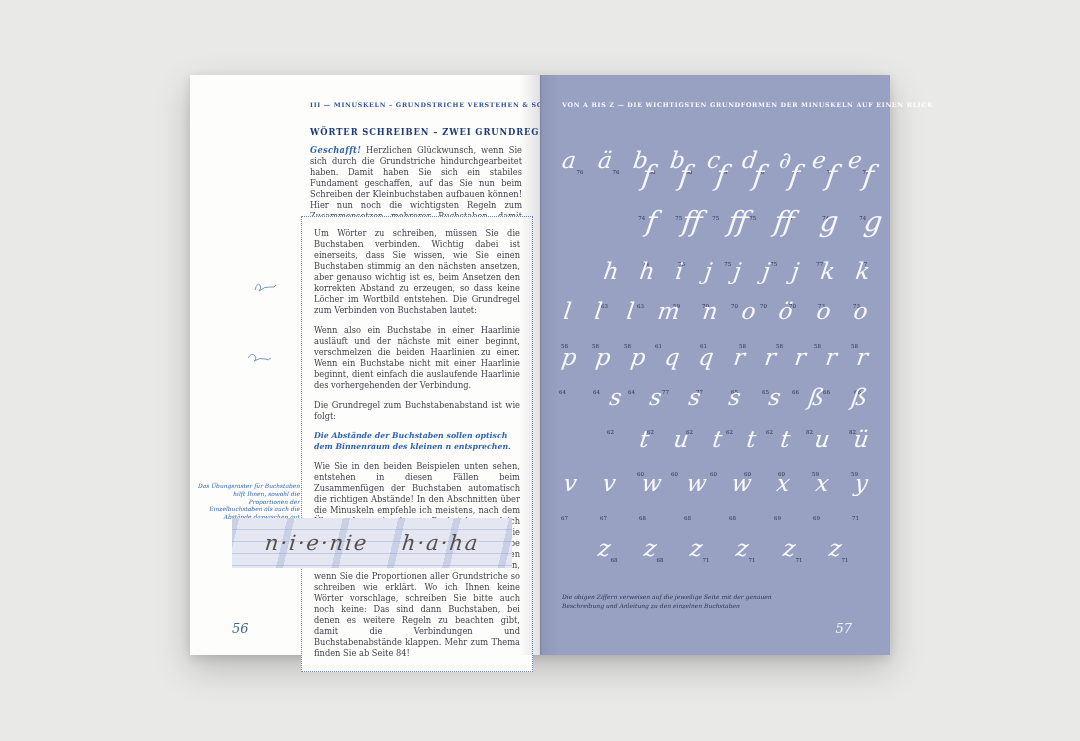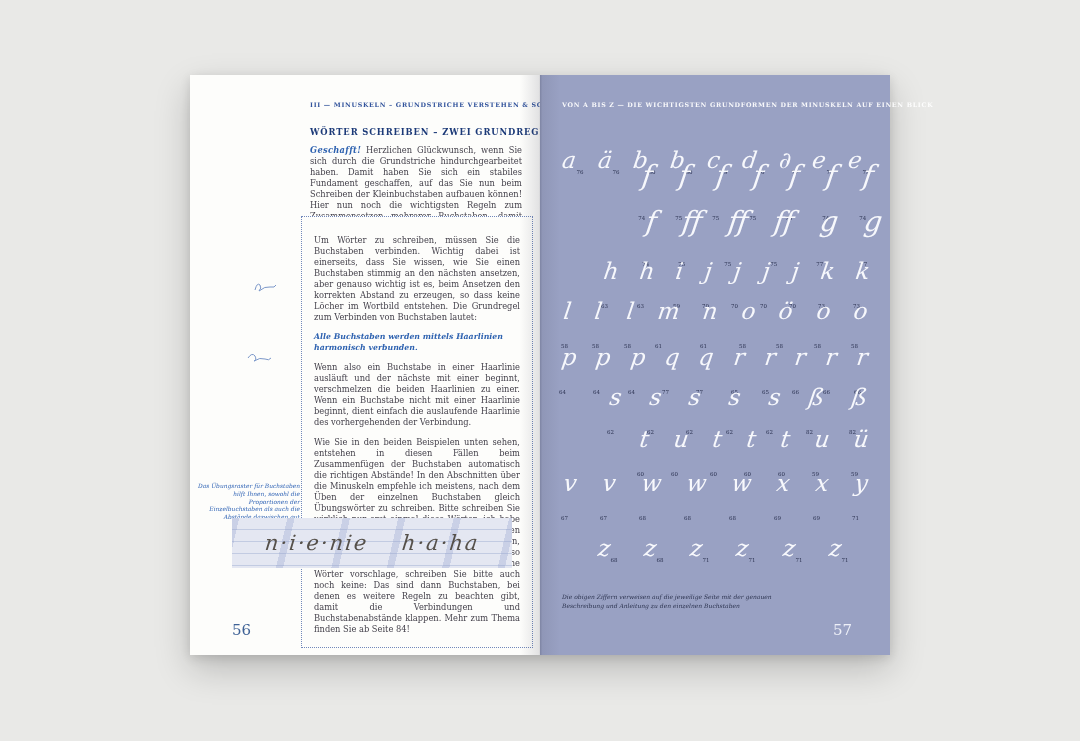--- a/index.html
+++ b/index.html
@@ -32,21 +32,21 @@
   }
   .body-copy{font-size:8.3px;line-height:11px;color:#45424c;text-align:justify;}
   .intro{position:absolute;left:120px;top:70px;width:212px;}
   .lead-script{
     color:#2e62b0;font-style:italic;font-weight:bold;letter-spacing:.3px;
     font-family:"DejaVu Serif",serif;
     margin-top:48px;
   }
   .rule-box{
     position:absolute;left:111px;top:141px;width:206px;
-    border:1px dotted #7188bb;padding:18px 12px 12px 12px;
+    border:1px dotted #7188bb;padding:11px 12px 12px 12px;
     background:#fdfdfb;
   }
   .rule-box p{margin:0 0 9px 0;}
   .rule-box p:last-child{margin-bottom:0;}
   .blue-rule{
     color:#2e62b0;font-style:italic;font-weight:bold;font-size:7.8px;line-height:10.5px;
     text-align:left;
   }
   .flourish{position:absolute;width:26px;height:16px;}
   .flourish svg{display:block;}
@@ -62,21 +62,21 @@
     background-color:#e4e7f2;
     background-image:
       repeating-linear-gradient(103deg, rgba(146,160,205,.32) 0 7px, rgba(146,160,205,0) 7px 54px),
       repeating-linear-gradient(to bottom, rgba(0,0,0,0) 0 11px, #c2cbe2 11px 12px);
     display:flex;align-items:center;justify-content:center;gap:34px;
   }
   .practice .word{
     font-style:italic;font-size:21px;color:#55504a;letter-spacing:2px;
     font-family:"DejaVu Serif",serif;transform:skewX(-6deg);
   }
-  .pagenum{position:absolute;font-size:15px;}
+  .pagenum{position:absolute;font-style:italic;font-size:13px;}
   .pagenum.l{left:42px;top:546px;color:#3f6296;}
   .pagenum.r{right:38px;top:546px;color:#eef0f8;margin-left:28px;}
   
   .runhead.r{left:22px;top:26px;color:rgba(255,255,255,.93);}
   .alphabet{position:absolute;left:16px;top:58px;width:318px;}
   .alpha-row{display:flex;align-items:flex-end;}
   .glyph{
     font-style:italic;font-family:"DejaVu Serif",serif;color:#f7f8fc;
     transform:skewX(-8deg);line-height:1;position:relative;
   }
@@ -109,22 +109,23 @@
 
     <div class="page-title">WÖRTER SCHREIBEN – ZWEI GRUNDREGELN</div>
 
     <div class="intro body-copy">
       <span class="lead-script">Geschafft!</span>
       <span>Herzlichen Glückwunsch, wenn Sie sich durch die Grundstriche hindurchgearbeitet haben. Damit haben Sie sich ein stabiles Fundament geschaffen, auf das Sie nun beim Schreiben der Kleinbuchstaben aufbauen können! Hier nun noch die wichtigsten Regeln zum Zusammensetzen mehrerer Buchstaben, damit Sie die folgenden Übungen gut meistern:</span>
     </div>
 
     <div class="rule-box body-copy">
       <p>Um Wörter zu schreiben, müssen Sie die Buchstaben verbinden. Wichtig dabei ist einerseits, dass Sie wissen, wie Sie einen Buchstaben stimmig an den nächsten ansetzen, aber genauso wichtig ist es, beim Ansetzen den korrekten Abstand zu erzeugen, so dass keine Löcher im Wortbild entstehen. Die Grundregel zum Verbinden von Buchstaben lautet:</p>
-      <p class="blue-rule">Alle Buchstaben werden mittels Haarlinien harmonisch verbunden.</p>
       <p>Wenn also ein Buchstabe in einer Haarlinie ausläuft und der nächste mit einer beginnt, verschmelzen die beiden Haarlinien zu einer. Wenn ein Buchstabe nicht mit einer Haarlinie beginnt, dient einfach die auslaufende Haarlinie des vorhergehenden der Verbindung.</p>
+      <p>Die Grundregel zum Buchstabenabstand ist wie folgt:</p>
+      <p class="blue-rule">Die Abstände der Buchstaben sollen optisch dem Binnenraum des kleinen n entsprechen.</p>
       <p>Wie Sie in den beiden Beispielen unten sehen, entstehen in diesen Fällen beim Zusammenfügen der Buchstaben automatisch die richtigen Abstände! In den Abschnitten über die Minuskeln empfehle ich meistens, nach dem Üben der einzelnen Buchstaben gleich Übungswörter zu schreiben. Bitte schreiben Sie wirklich nur erst einmal diese Wörter: ich habe solche ausgesucht, bei denen beim Verbinden automatisch die korrekten Abstände entstehen, wenn Sie die Proportionen aller Grundstriche so schreiben wie erklärt. Wo ich Ihnen keine Wörter vorschlage, schreiben Sie bitte auch noch keine: Das sind dann Buchstaben, bei denen es weitere Regeln zu beachten gibt, damit die Verbindungen und Buchstabenabstände klappen. Mehr zum Thema finden Sie ab Seite 84!</p>
     </div>
 
     <div class="flourish fl-1">
       <svg width="26" height="16" viewBox="0 0 26 16">
         <path d="M3 11 Q5 3 8 6 Q10 9 7 12 Q13 7 18 8 Q23 9 24 6" fill="none" stroke="#7b97c9" stroke-width="1"></path>
       </svg>
     </div>
     <div class="flourish fl-2">
       <svg width="26" height="16" viewBox="0 0 26 16">

